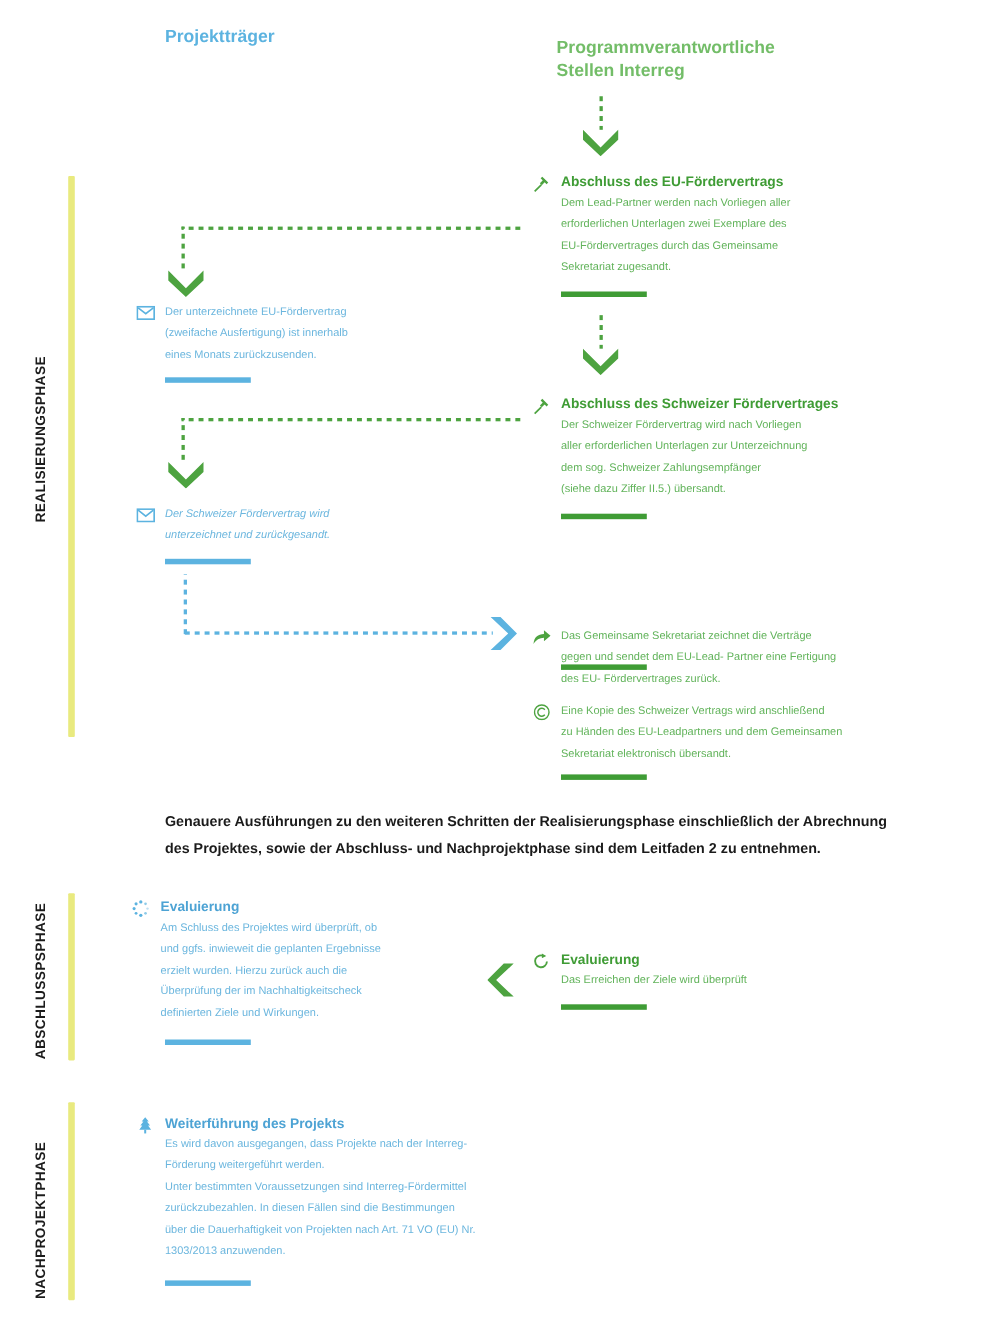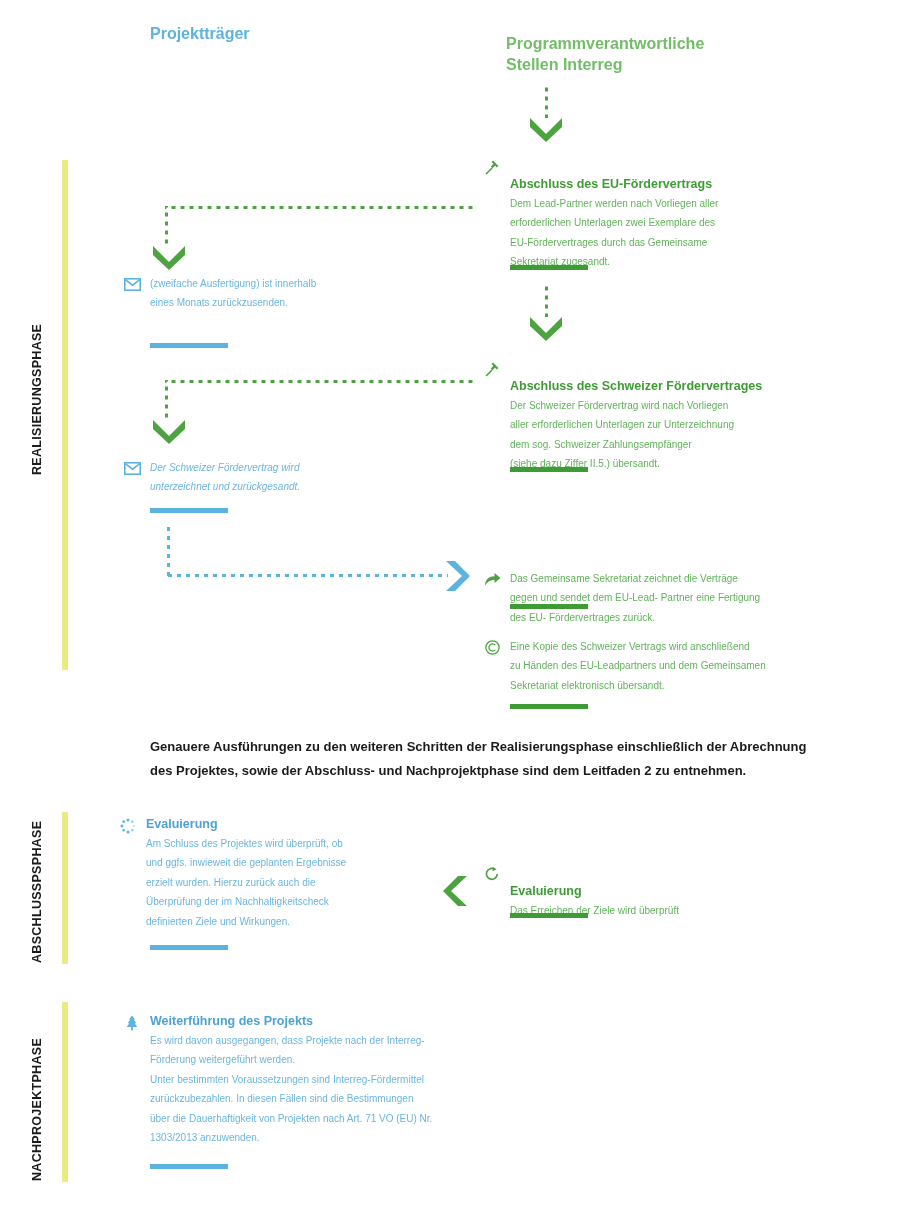--- a/index.html
+++ b/index.html
@@ -30,21 +30,21 @@
     position:absolute;left:0;top:1px;width:20px;height:18px;
     display:flex;align-items:center;justify-content:center;
   }
   .block .btitle{
     font-size:12.5px;font-weight:bold;line-height:17px;margin:0 0 1px 0;
     padding-left:28px;
   }
   .block .btext{
     font-size:10px;line-height:19.4px;padding-left:28px;font-weight:400;
   }
-  .block.green .btitle{color:#3f9c35;margin-top:19px;}
+  .block.green .btitle{color:#3f9c35;}
   .block.green .btext{color:#61b35a;}
   .block.blue  .btitle{color:#4da3d4;}
   .block.blue  .btext{color:#6bb6de;}
   .rule{position:absolute;height:5px;width:78px;border-radius:0;}
   .rule.green{background:#3f9c35;}
   .rule.blue{background:#5cb3e0;}
 
   
   .dotv{position:absolute;width:3px;}
   .doth{position:absolute;height:3px;}
@@ -115,20 +115,21 @@
       </svg>
   </div>
 
   <div class="block blue" style="left:122px;top:274px;width:330px;">
     <span class="bicon">
       <svg width="17" height="13" viewBox="0 0 17 13">
         <rect x="0.8" y="0.8" width="15.4" height="11.4" fill="none" stroke="#5cb3e0" stroke-width="1.6"></rect>
         <path d="M1.6 1.8 L8.5 7.2 L15.4 1.8" fill="none" stroke="#5cb3e0" stroke-width="1.5"></path>
       </svg>
     </span>
+    <div class="btext">Der unterzeichnete EU-Fördervertrag</div>
     <div class="btext">(zweifache Ausfertigung) ist innerhalb</div>
     <div class="btext">eines Monats zurückzusenden.</div>
   </div>
   <div class="rule blue" style="left:150px;top:343px;"></div>
 
   <div class="dotv green" style="left:545px;top:283px;height:34px;"></div>
   <div class="chev" style="left:527px;top:314px;">
     <svg width="38" height="27" viewBox="0 0 38 27">
         <path d="M3 3 L19 19 L35 3 L35 12 L19 27 L3 12 Z" fill="#4da340"></path>
       </svg>

